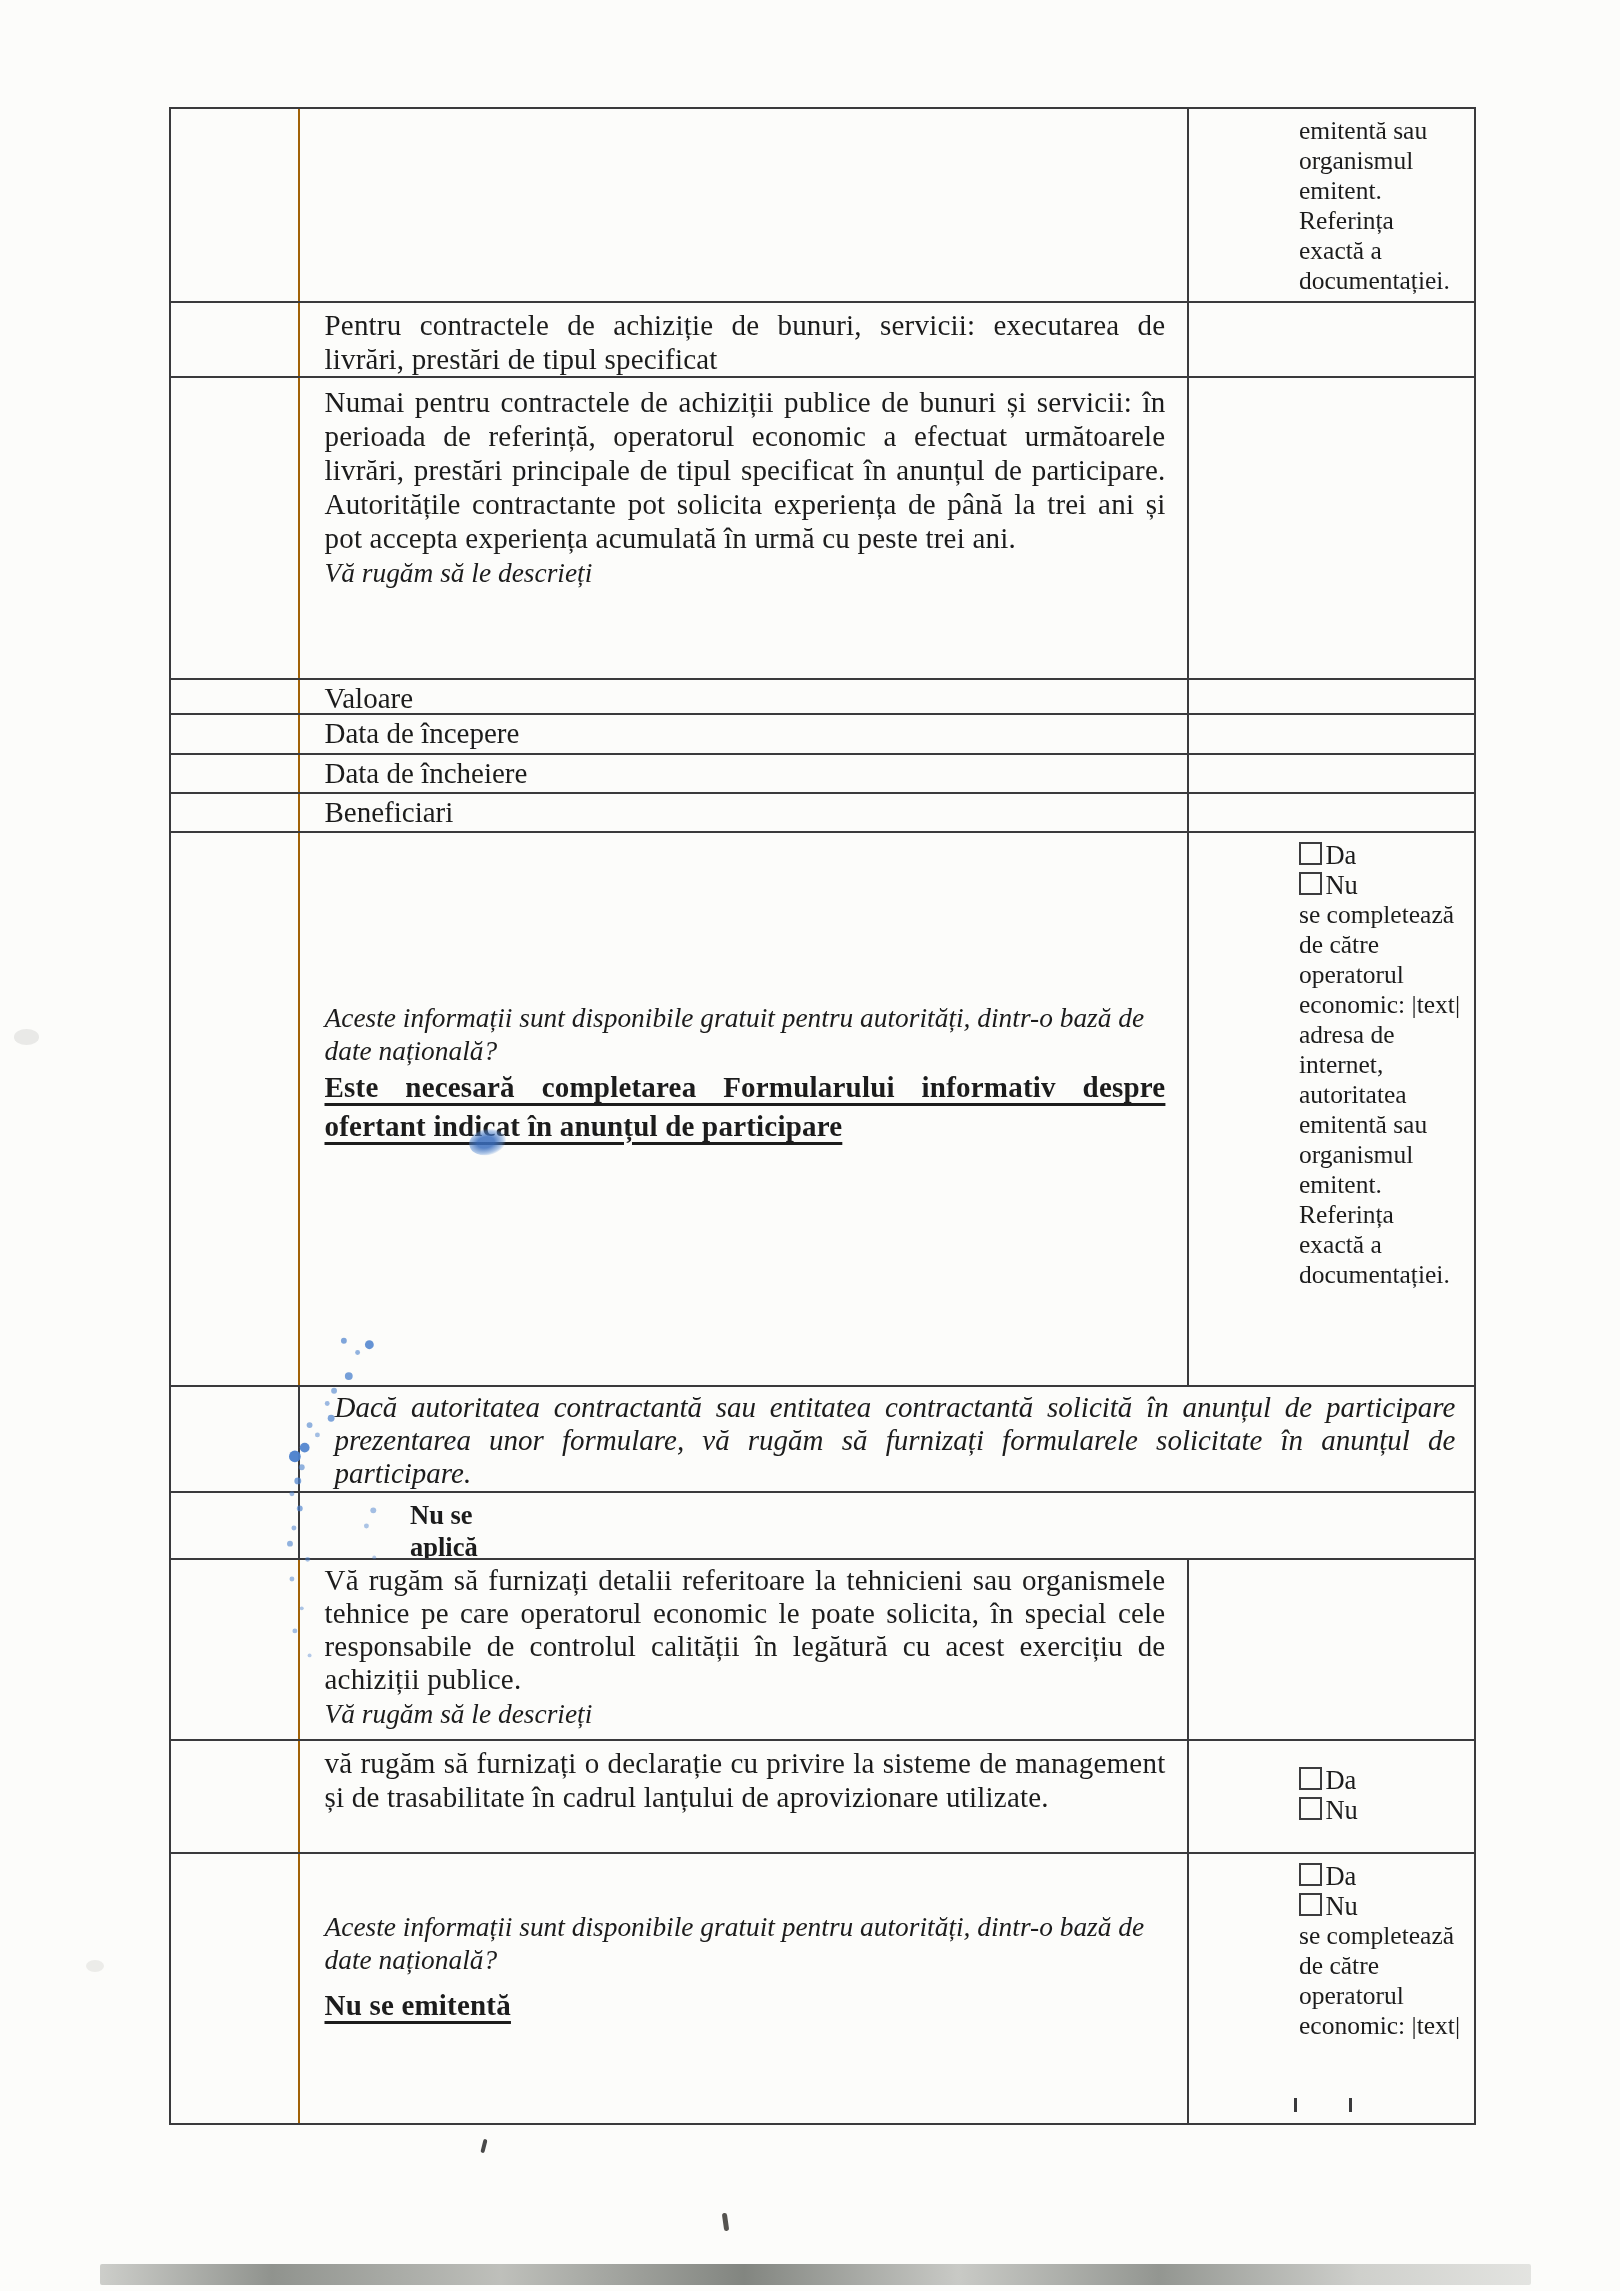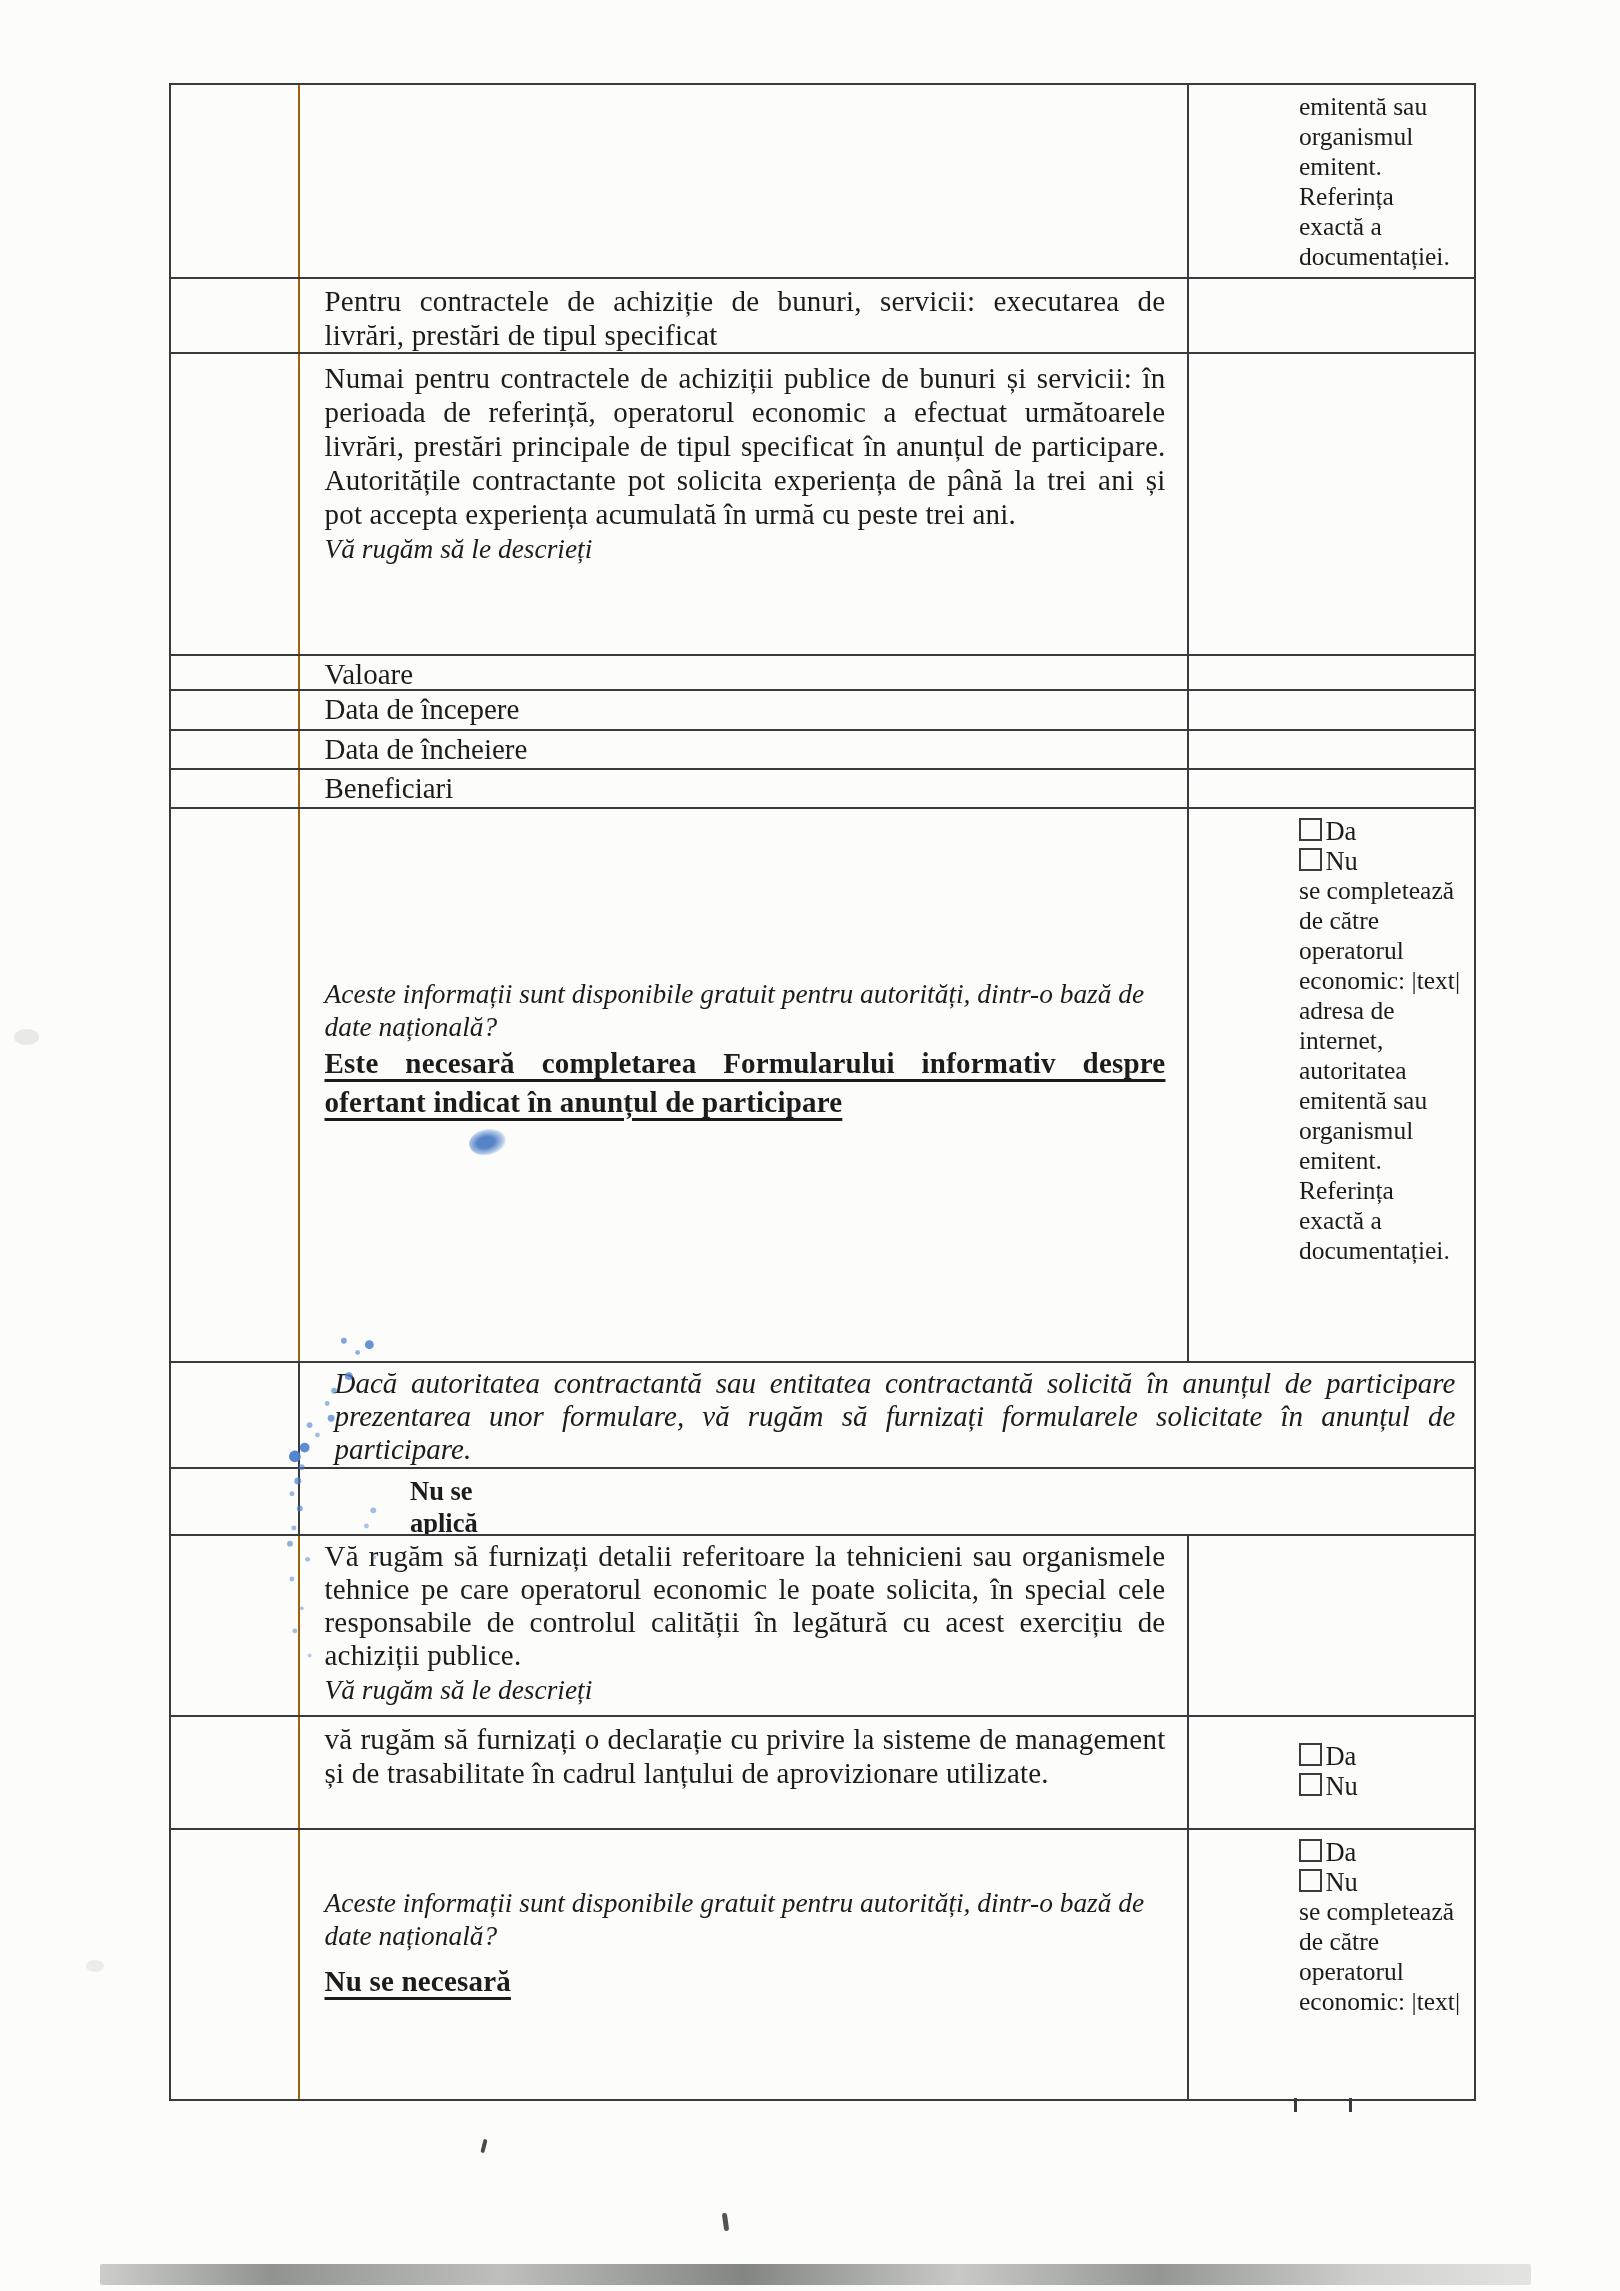--- a/index.html
+++ b/index.html
@@ -6,21 +6,21 @@
   .page{
     position:relative;
     width:1620px;height:2292px;
     background:#fcfcfa;
     font-family:"Liberation Serif","DejaVu Serif",serif;
     color:#1c1c1c;
     overflow:hidden;
   }
   
   .doc-table{
-    position:absolute;left:169px;top:83px;
+    position:absolute;left:169px;top:107px;
     width:1303px;
     border:2px solid #3a3a3c;
   }
   .trow{display:flex;box-sizing:border-box;border-bottom:2px solid #3a3a3c;overflow:hidden;}
   .trow:last-child{border-bottom:none;}
   .ca{width:127px;box-sizing:border-box;overflow:hidden;}
   .cb{width:889px;box-sizing:border-box;border-left:2px solid #a16207;overflow:hidden;}
   .cc{width:286px;box-sizing:border-box;border-left:2px solid #3a3a3c;overflow:hidden;}
   .cbc{width:1175px;box-sizing:border-box;border-left:2px solid #3a3a3c;overflow:hidden;padding-left:10px;}
   
@@ -185,21 +185,21 @@
           <div class="cbline"><span class="cbx"></span><span>Da</span></div>
           <div class="cbline"><span class="cbx"></span><span>Nu</span></div>
         </div>
       </div>
     </div>
 
     <div class="trow" style="height:269px;">
       <div class="ca"></div>
       <div class="cb r13-cb">
         <div class="q-italic">Aceste informații sunt disponibile gratuit pentru autorități, dintr-o bază de date națională?</div>
-        <div class="bold-ul bold-block" style="width:216px;">Nu se necesară</div>
+        <div class="bold-ul bold-block" style="width:216px;">Nu se emitentă</div>
       </div>
       <div class="cc">
         <div class="cc-text">
           <div class="cbline"><span class="cbx"></span><span>Da</span></div>
           <div class="cbline"><span class="cbx"></span><span>Nu</span></div>
           <div>se completează de către operatorul economic: |text|</div>
         </div>
       </div>
     </div>
 

